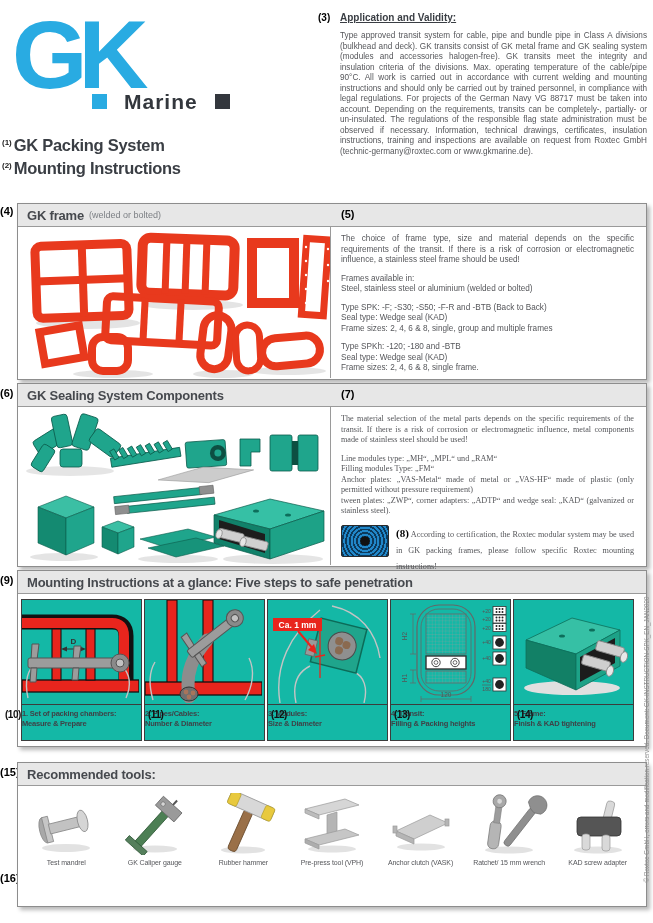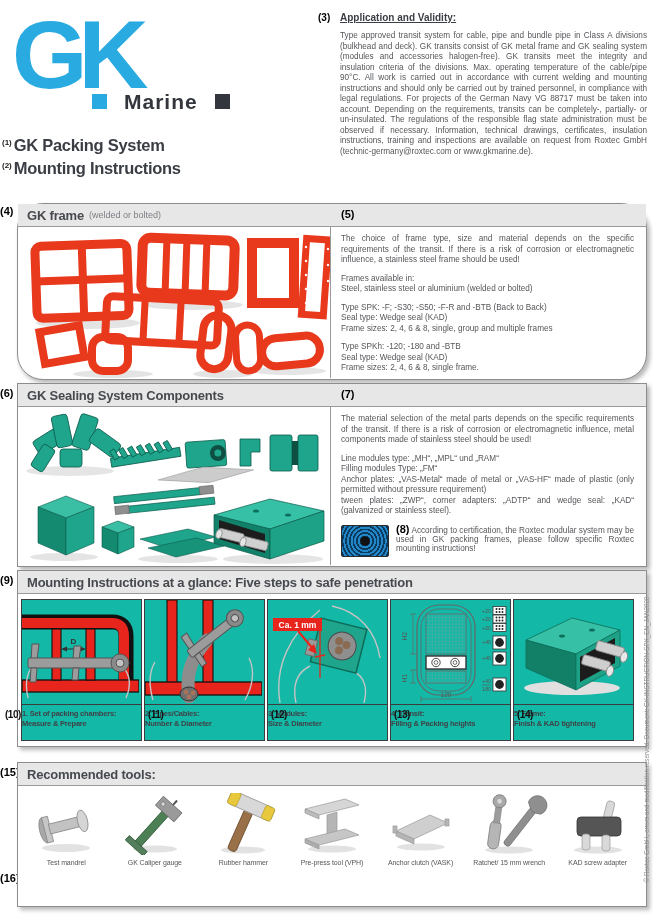--- a/index.html
+++ b/index.html
@@ -33,21 +33,21 @@
   .split-body{display:flex;}
   .img-pane{width:312px;border-right:1px solid #9a9a9a;position:relative;overflow:hidden;}
   .txt-pane{flex:1;padding:7px 12px 16px 10px;}
   .bodytext{font-size:8.2px;line-height:10.5px;color:#55565a;text-align:justify;}
   .para{margin-bottom:8px;white-space:pre-line;}
   .note{display:flex;align-items:flex-start;gap:7px;margin-top:2px;}
   .note-icon{flex:none;width:46px;height:30px;border:1.4px solid #2b2b2b;border-radius:2px;
      background:
        radial-gradient(circle at 50% 50%, #111 0 4.5px, rgba(0,0,0,0) 4.6px),
        repeating-radial-gradient(circle at 50% 50%, #0c3a5c 0 1.7px, #2187c9 1.7px 3.6px);}
-  .note-txt{font-size:8.2px;line-height:9px;color:#55565a;}
+  .note-txt{font-size:8.2px;line-height:16px;color:#55565a;}
   .note-num{font-weight:bold;font-size:11px;color:#000;margin-right:2px;}
   
   .panel{position:absolute;top:28px;width:119px;height:140px;border:1.3px solid #3c3c3c;background:#14b8a6;}
   .p-img{height:104px;border-bottom:1.2px solid #3c3c3c;position:relative;overflow:hidden;}
   .p-cap{position:relative;height:34px;padding-top:4px;font-weight:bold;
          font-size:7.5px;letter-spacing:-0.2px;color:#3f4247;line-height:9.5px;}
   .p-num{position:absolute;left:3px;top:5px;font-weight:bold;font-size:10px;color:#111;letter-spacing:-0.5px;}
   .p-num-out{left:-17px;}
   
   .tools-row{position:absolute;top:30px;left:4px;right:4px;display:flex;justify-content:space-around;}
@@ -80,21 +80,21 @@
       <span class="htext">Mounting Instructions</span>
     </div>
   </div>
 
 
   <div class="abs app-num">(3)</div>
   <div class="abs app-title">Application and Validity:</div>
   <div class="abs app-body">Type approved transit system for cable, pipe and bundle pipe in Class A divisions (bulkhead and deck). GK transits consist of GK metal frame and GK sealing system (modules and accessories halogen-free). GK transits meet the integrity and insulation criteria of the divisions. Max. operating temperature of the cable/pipe 90°C. All work is carried out in accordance with current welding and mounting instructions and should only be carried out by trained personnel, in compliance with legal regulations. For projects of the German Navy VG 88717 must be taken into account. Depending on the requirements, transits can be completely-, partially- or un-insulated. The regulations of the responsible flag state administration must be observed if necessary. Information, technical drawings, certificates, insulation instructions, training and inspections are available on request from Roxtec GmbH (technic-germany@roxtec.com or www.gkmarine.de).</div>
 
   <div class="mnum" style="left:0;top:205px;">(4)</div>
-  <div class="sec" style="top:203px;height:175px;border-radius:26px;">
+  <div class="sec" style="top:203px;height:175px;">
     <div class="sec-head">
       <span class="sec-title">GK frame</span>
       <span class="sec-suffix">(welded or bolted)</span>
       <span class="sec-rnum">(5)</span>
     </div>
     <div class="split-body" style="height:151px;">
       <div class="img-pane">
         <svg width="312" height="151" viewBox="0 0 312 151">
           <g fill="#dedede" stroke="none" opacity="0.8">
             <ellipse cx="70" cy="96" rx="52" ry="6"></ellipse>
@@ -163,21 +163,21 @@
       </div>
     </div>
   </div>
 
   <div class="mnum" style="left:0;top:387px;">(6)</div>
   <div class="sec" style="top:383px;height:182px;">
     <div class="sec-head">
       <span class="sec-title">GK Sealing System Components</span>
       <span class="sec-rnum">(7)</span>
     </div>
-    <div class="split-body" style="height:158px;">
+    <div class="split-body" style="height:158px;font-family:Liberation Serif, serif;">
       <div class="img-pane">
         <svg width="312" height="158" viewBox="0 0 312 158">
           <g fill="#dedede" stroke="none" opacity="0.8">
             <ellipse cx="52" cy="64" rx="44" ry="5"></ellipse>
               <ellipse cx="46" cy="150" rx="34" ry="4"></ellipse>
             <ellipse cx="255" cy="152" rx="50" ry="5"></ellipse>
               <ellipse cx="160" cy="152" rx="40" ry="4"></ellipse>
           </g>
           <g fill="#1fa58c" stroke="#0b5c4c" stroke-width="0.8">
             <rect x="16" y="26" width="30" height="16" rx="3" transform="rotate(-32 31 34)"></rect>

